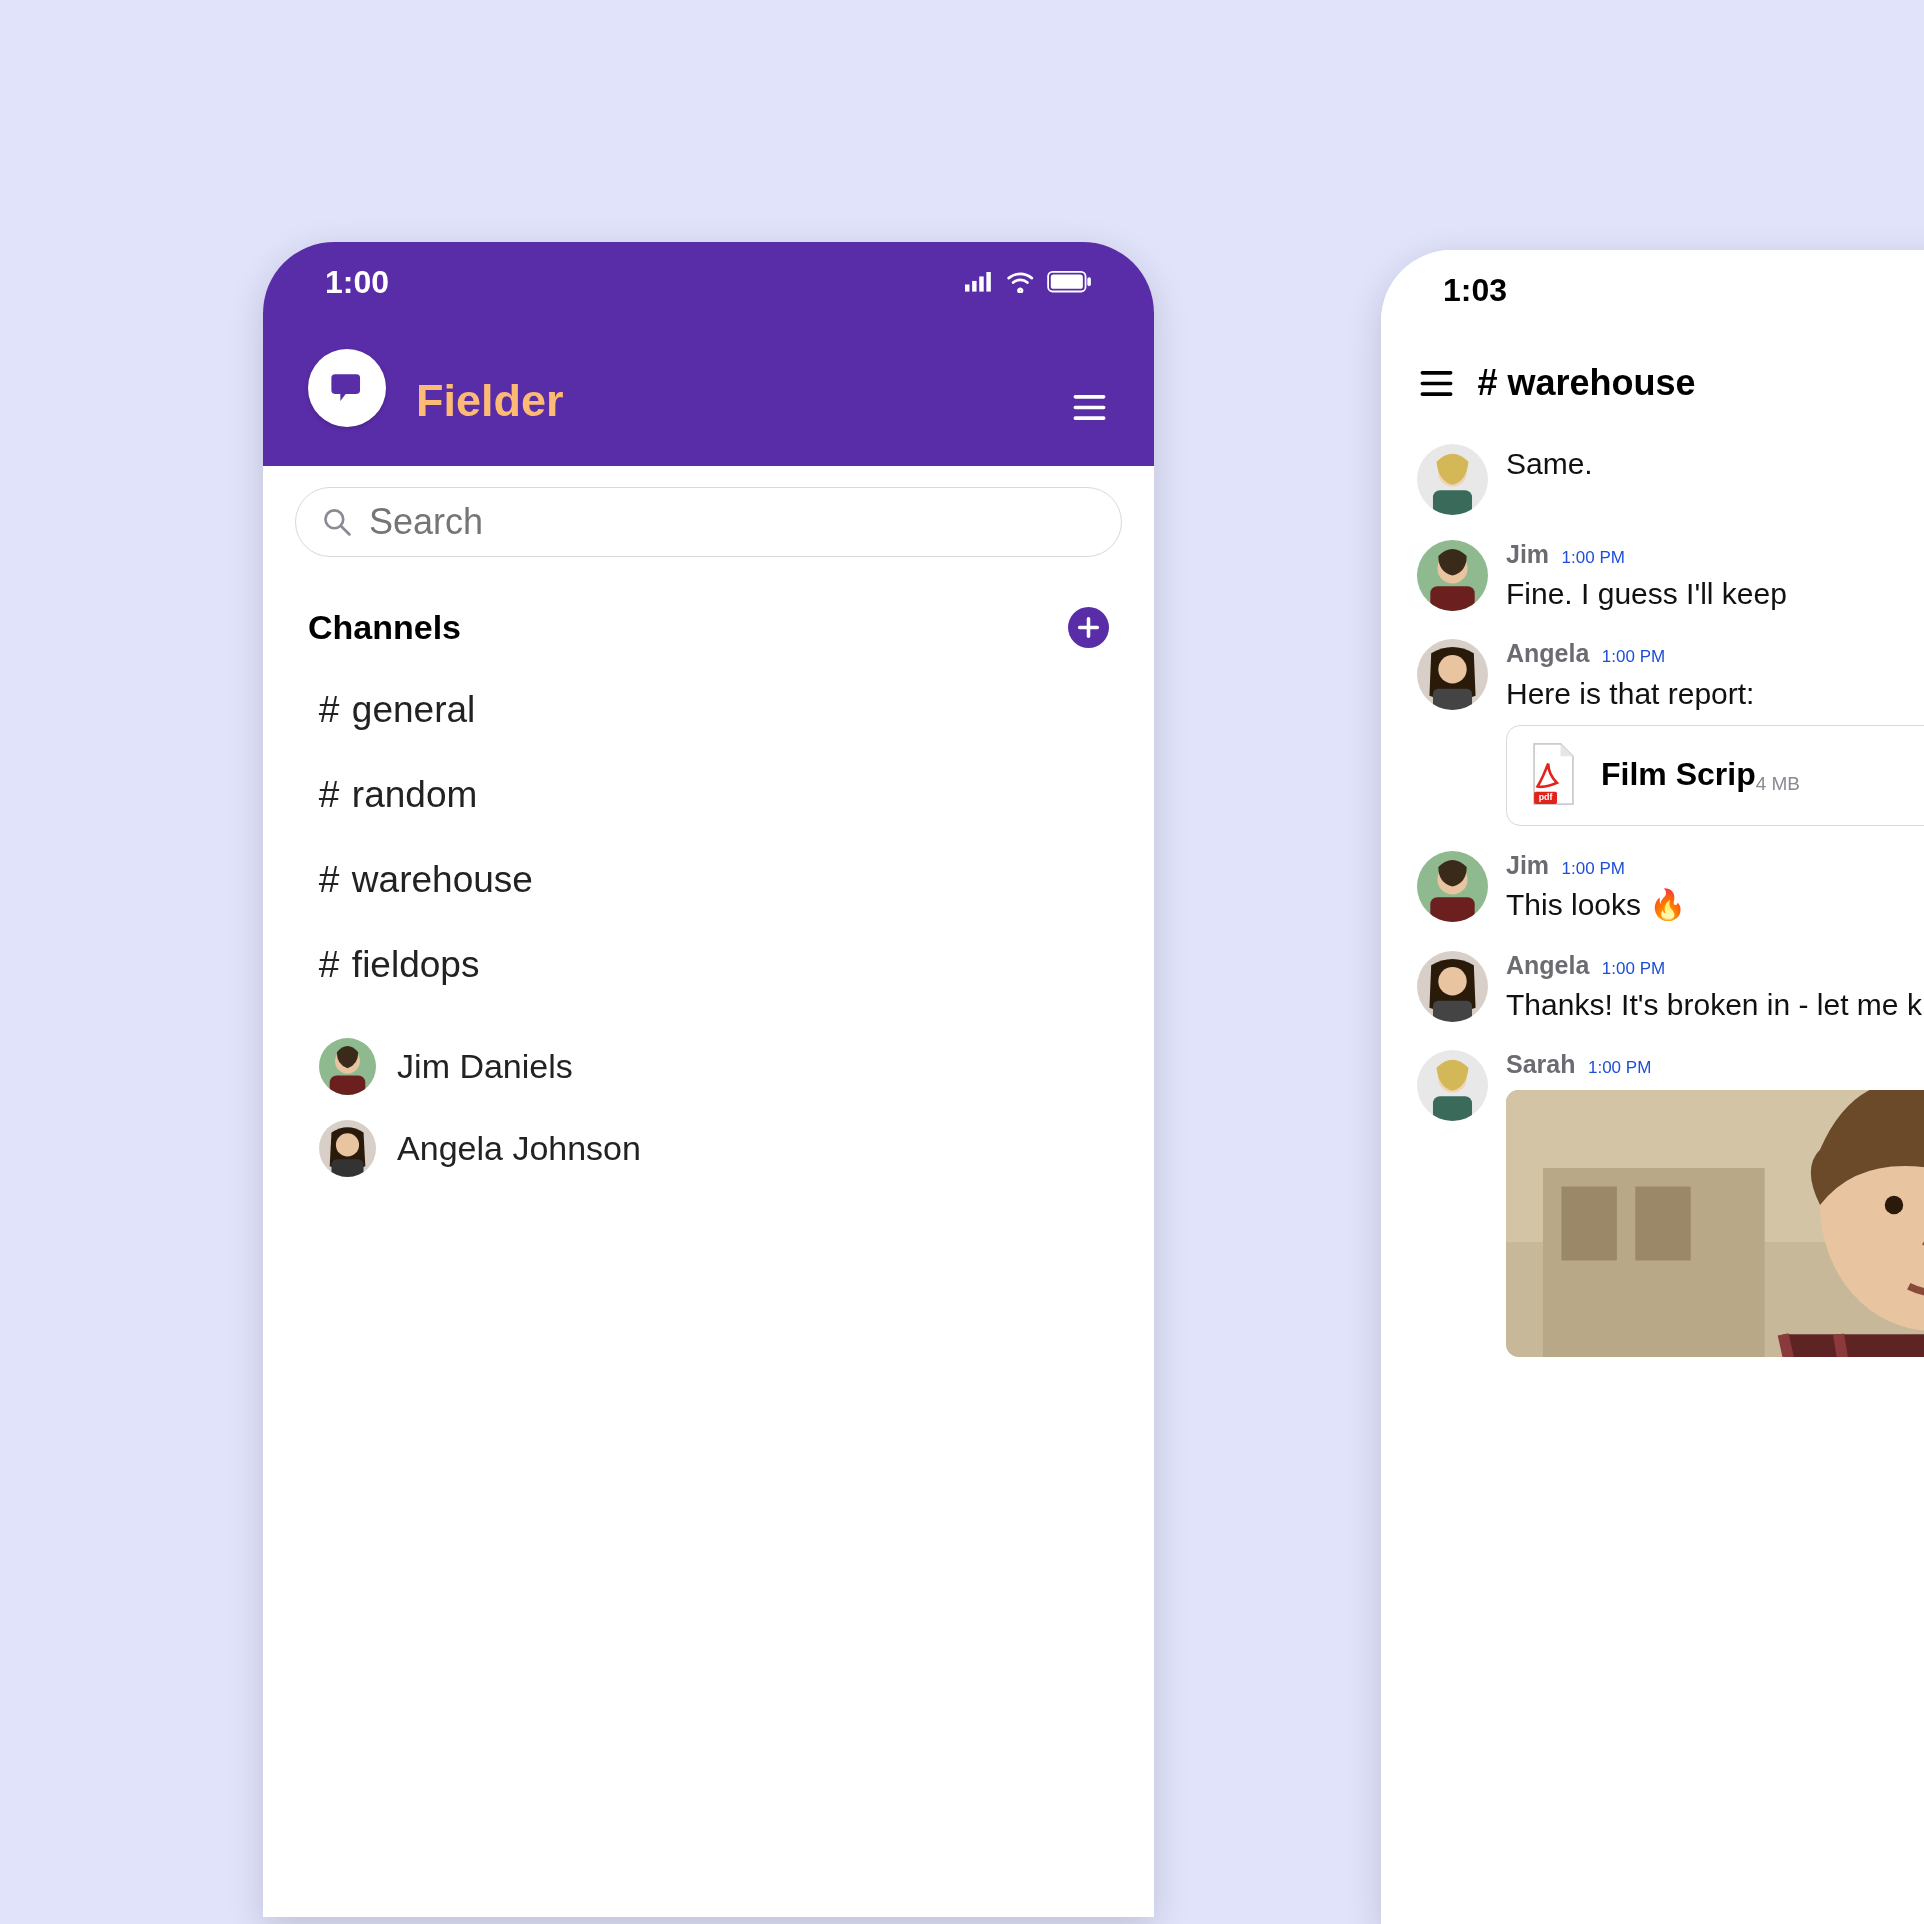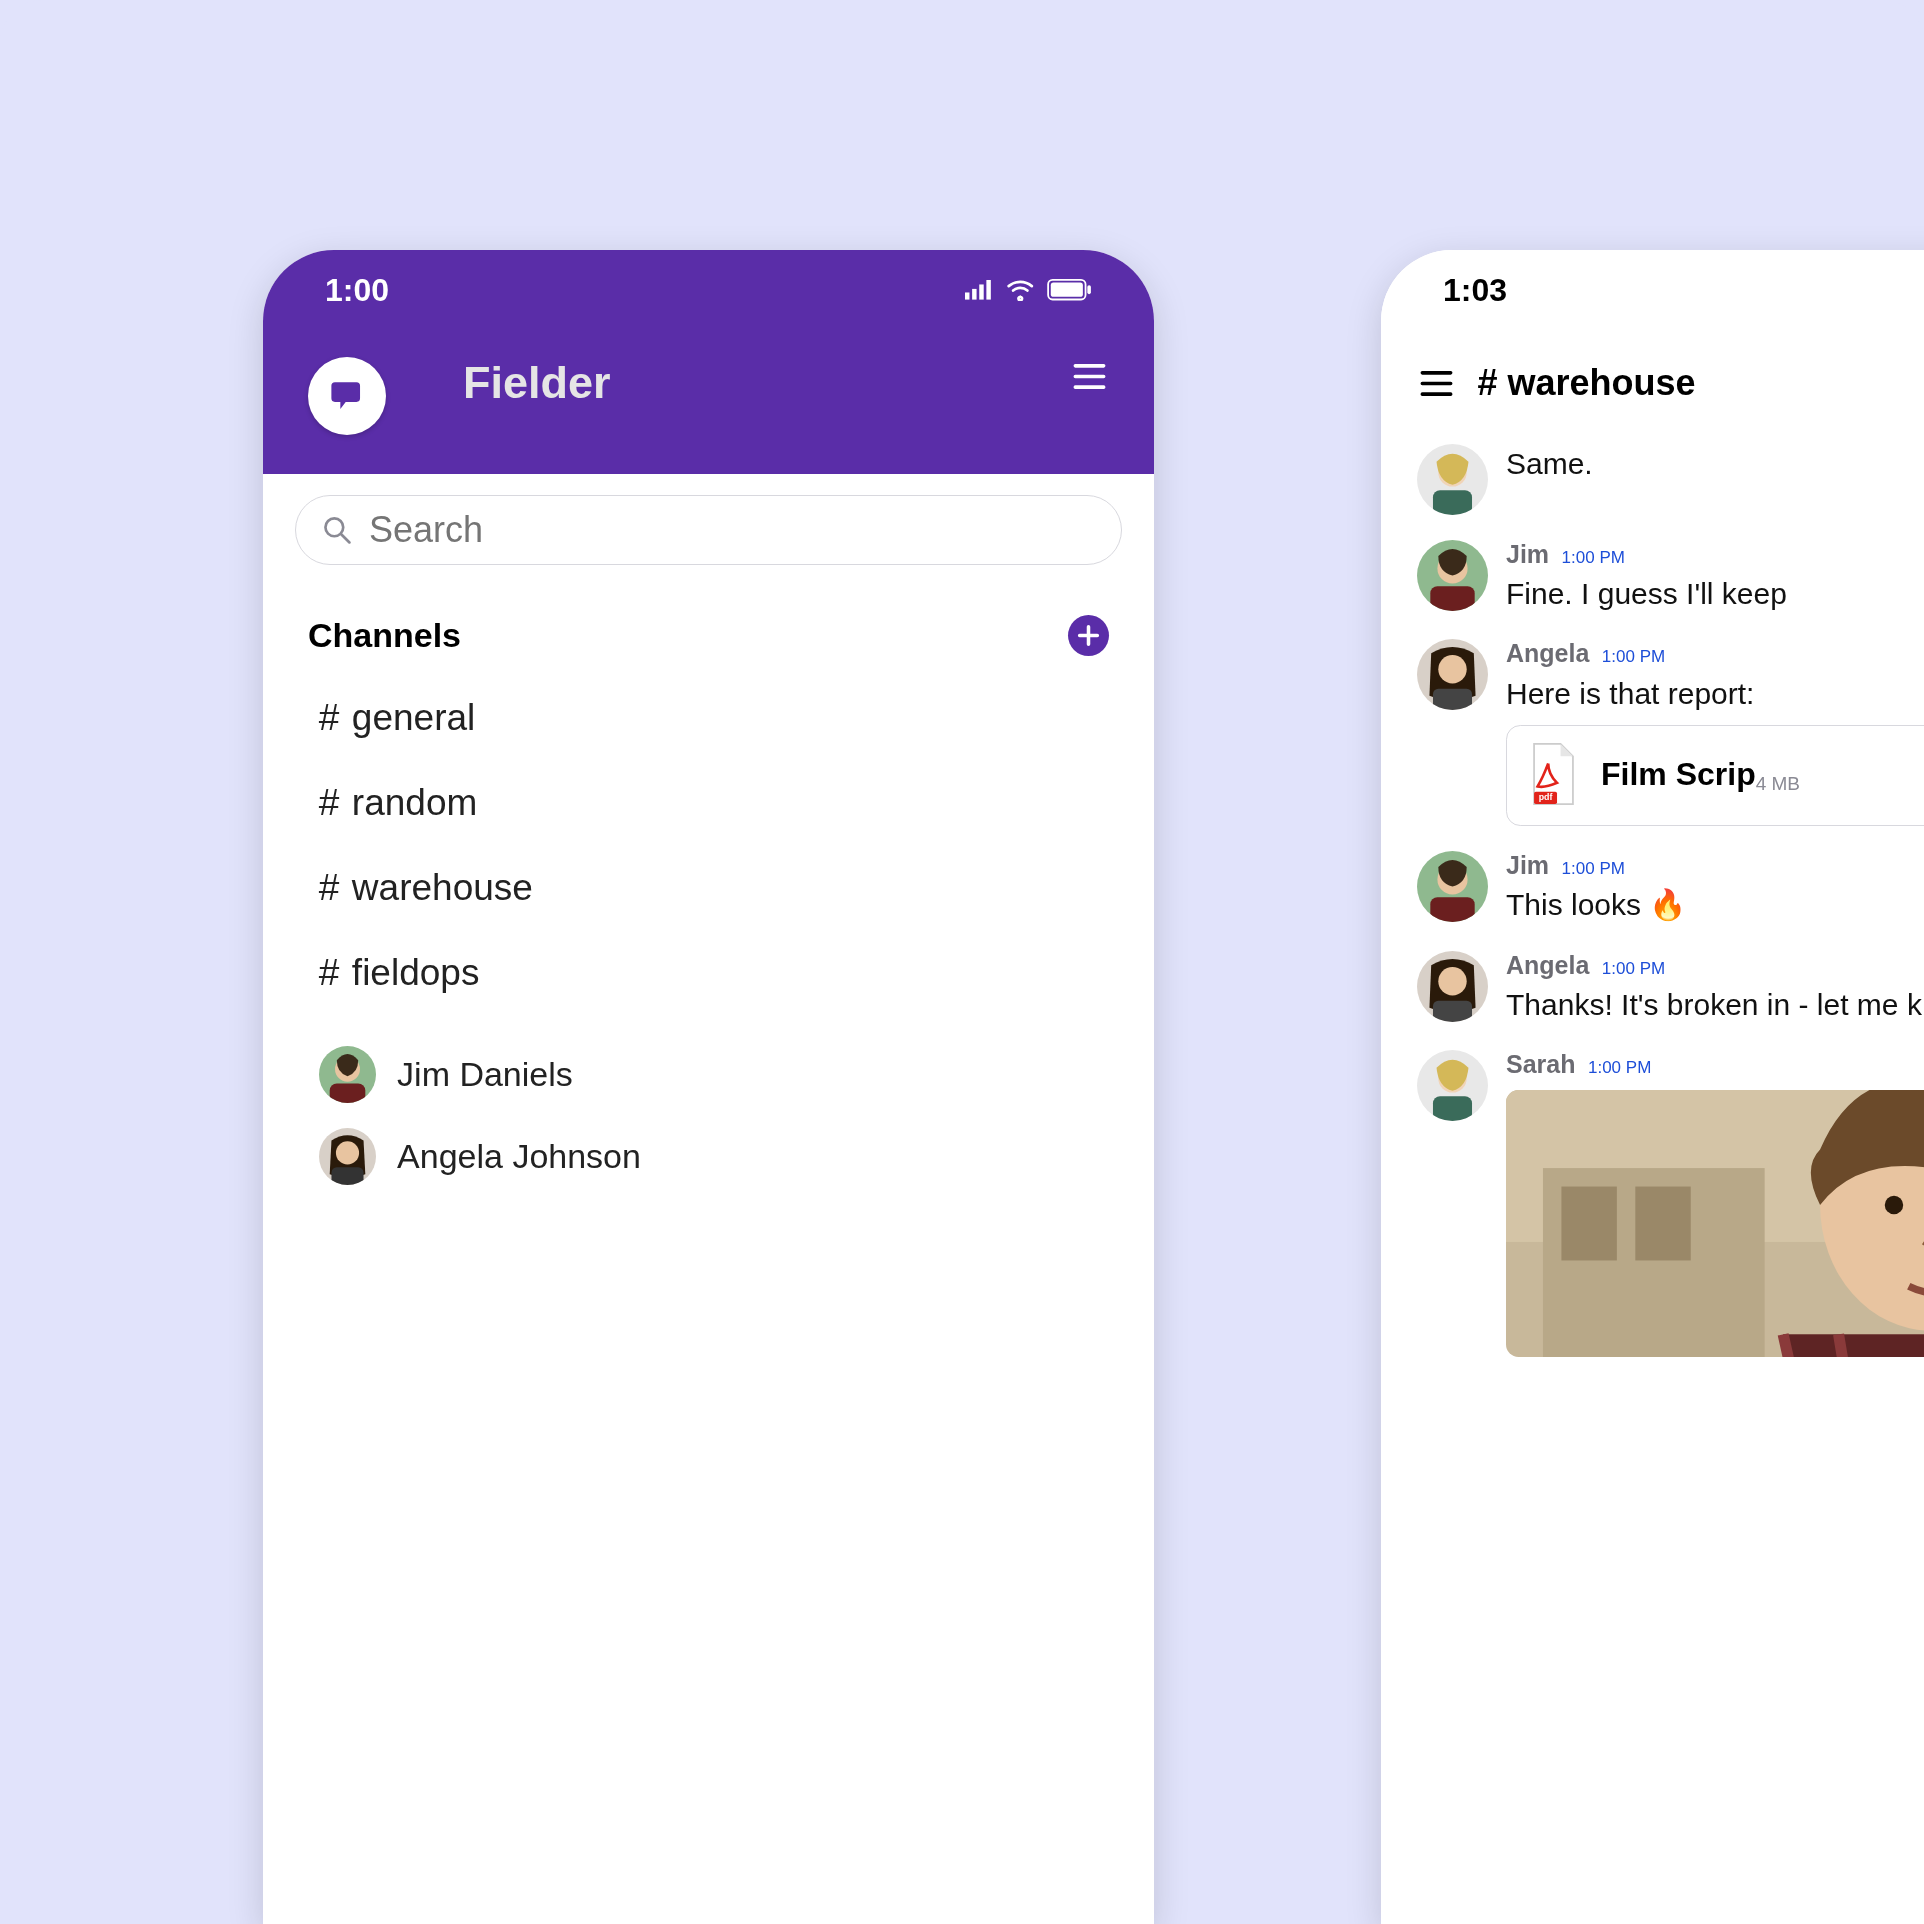--- a/index.html
+++ b/index.html
@@ -19,21 +19,21 @@
 }
 .phone {
   position: absolute;
   background: #fff;
   border-radius: 71px 71px 0 0;
   box-shadow: 0 10.7px 36px rgba(0,0,0,0.15);
   overflow: hidden;
 }
 .phone-left {
   left: 263px;
-  top: 250px;
+  top: 242px;
   width: 891px;
   height: 1675px;
 }
 .phone-right {
   left: 1381px;
   top: 250px;
   width: 891px;
   height: 1675px;
 }
 
@@ -48,25 +48,24 @@
   font-weight: 600;
 }
 .purple-bg { background: #5a2da8; color: #fff; }
 .white-bg { background: #fff; color: #000; }
 .status-right { display: flex; align-items: center; gap: 12.5px; }
 .status-right svg { display: block; }
 
 
 .header-purple {
   background: #5a2da8;
-  color: #e5e5e5;
-  display: flex;
-  align-items: flex-start;
+  color: #fdba74;
+  display: flex;
+  align-items: flex-end;
   padding: 27px 45px 39px 45px;
-  gap: 47px;
 }
 .logo-circle {
   width: 78px; height: 78px;
   border-radius: 50%;
   background: #fff;
   display: flex; align-items: center; justify-content: center;
   box-shadow: 0 1.8px 5.3px rgba(0,0,0,0.2);
   margin-right: 30px;
 }
 .logo-circle svg { width: 43px; height: 43px; }

